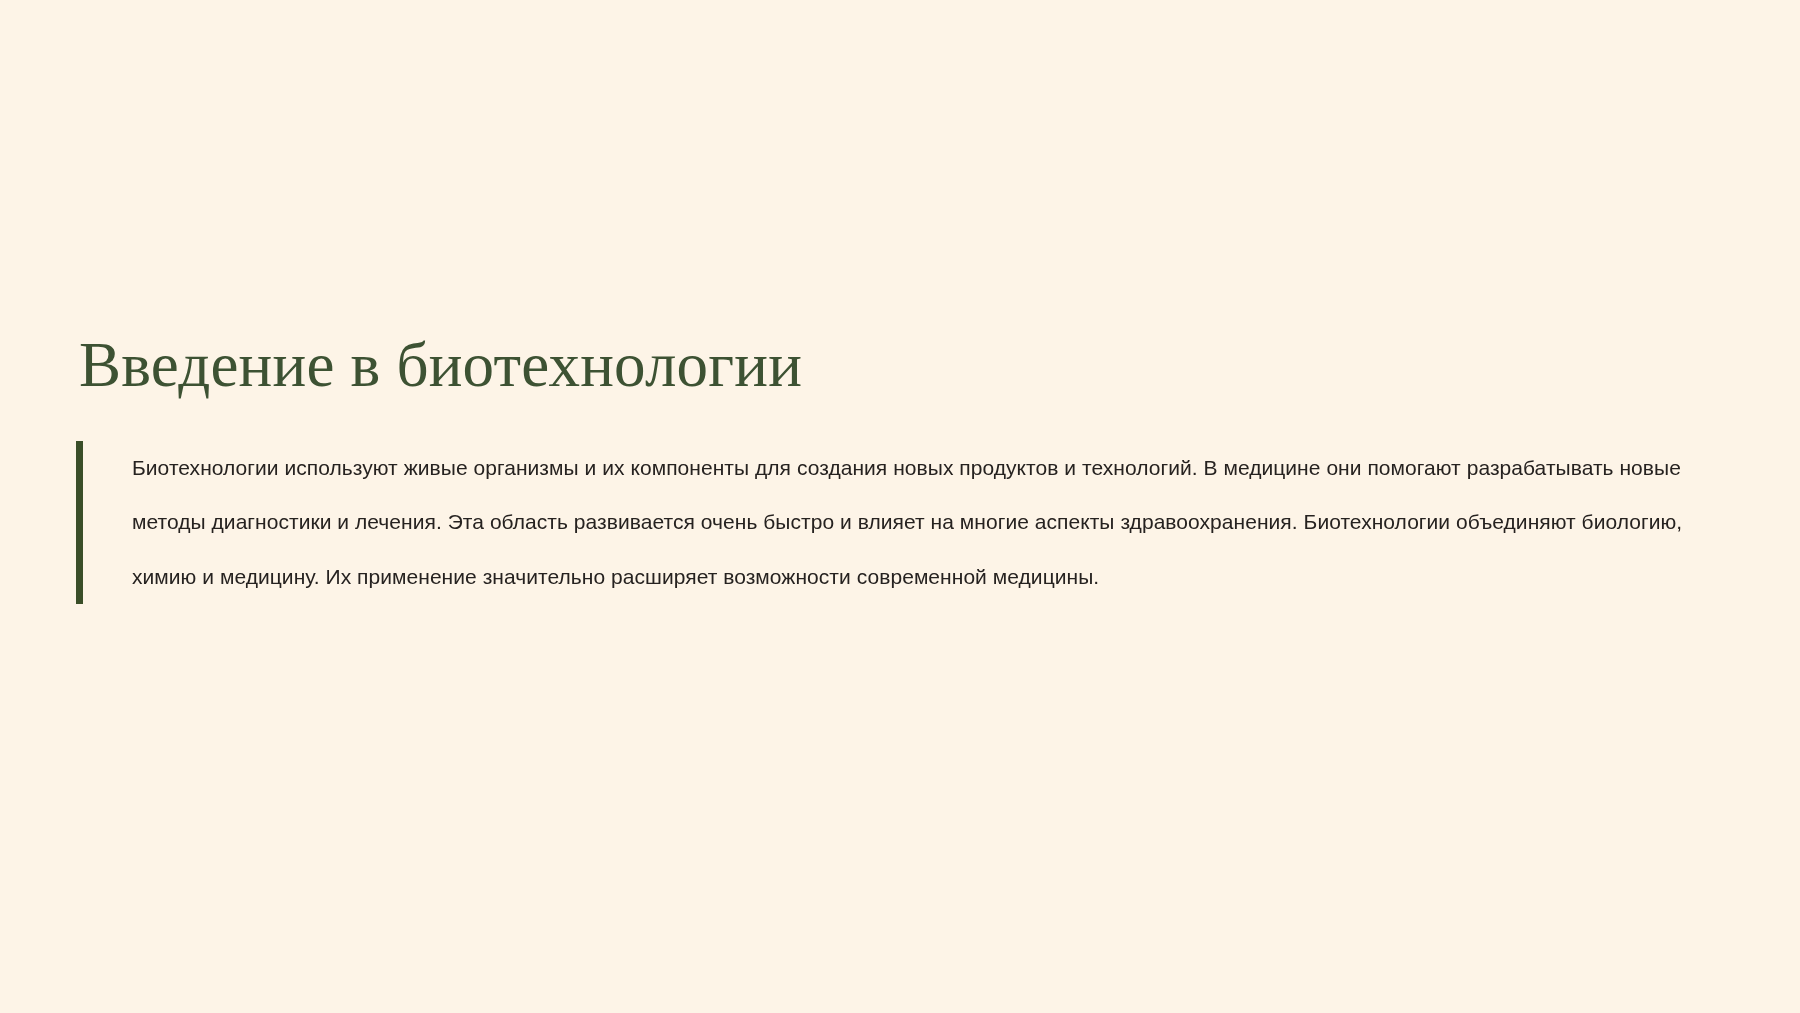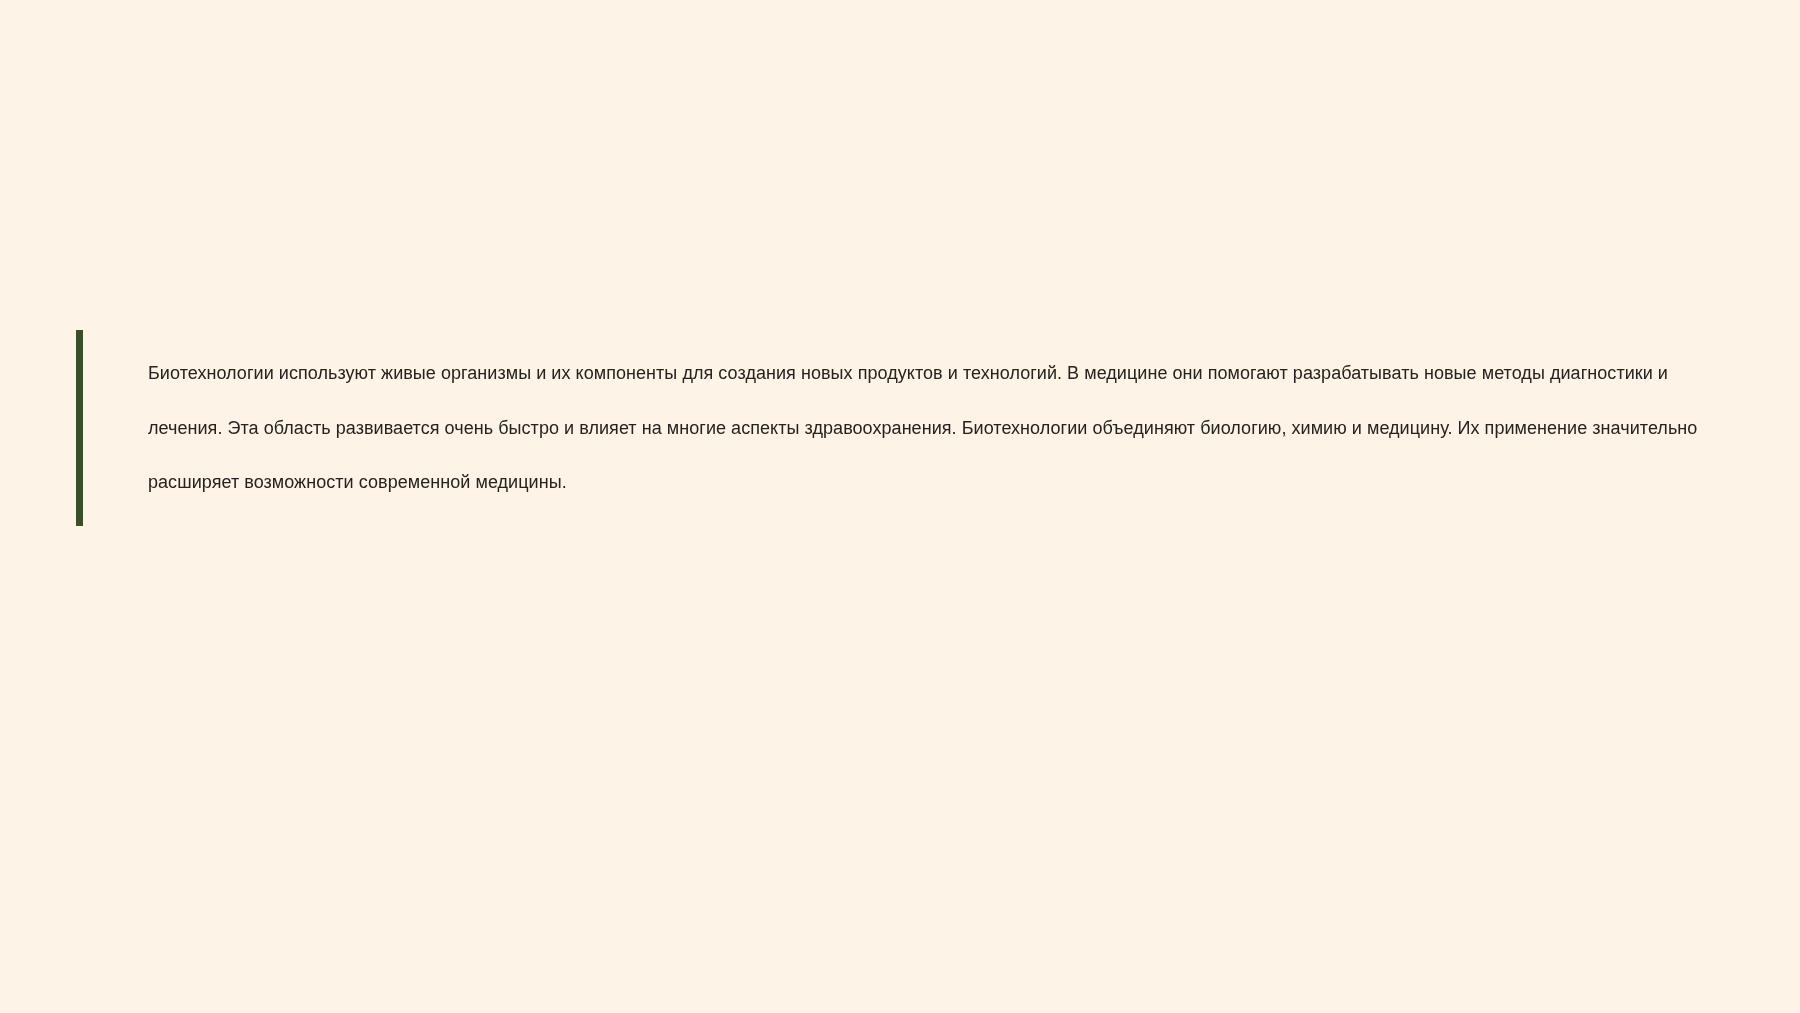--- a/index.html
+++ b/index.html
@@ -49,38 +49,39 @@
 
   .accent-bar {
     flex: 0 0 auto;
     width: 7px;
     background: #3a4e28;
     border-radius: 0;
   }
 
   .body-text {
     flex: 1 1 auto;
-    margin: 16px;
+    margin: 0;
     padding: 0 0 0 49px;
     max-width: 1575px;
     font-family: "Liberation Sans Narrow", "Liberation Sans", sans-serif;
-    font-size: 18px;
+    font-size: 21px;
     line-height: 54.5px;
     font-weight: 400;
     color: #262220;
     letter-spacing: 0.05px;
     text-align: left;
   }
 </style>
 </head>
 <body>
 
 <div class="slide">
   <div class="slide-content">
 
+    <h1 class="slide-title">Введение в биотехнологии</h1>
 
     <div class="body-block">
       <div class="accent-bar"></div>
       <p class="body-text">Биотехнологии используют живые организмы и их компоненты для создания новых продуктов и технологий. В медицине они помогают разрабатывать новые методы диагностики и лечения. Эта область развивается очень быстро и влияет на многие аспекты здравоохранения. Биотехнологии объединяют биологию, химию и медицину. Их применение значительно расширяет возможности современной медицины.</p>
     </div>
 
   </div>
 </div>
 
 </body></html>

